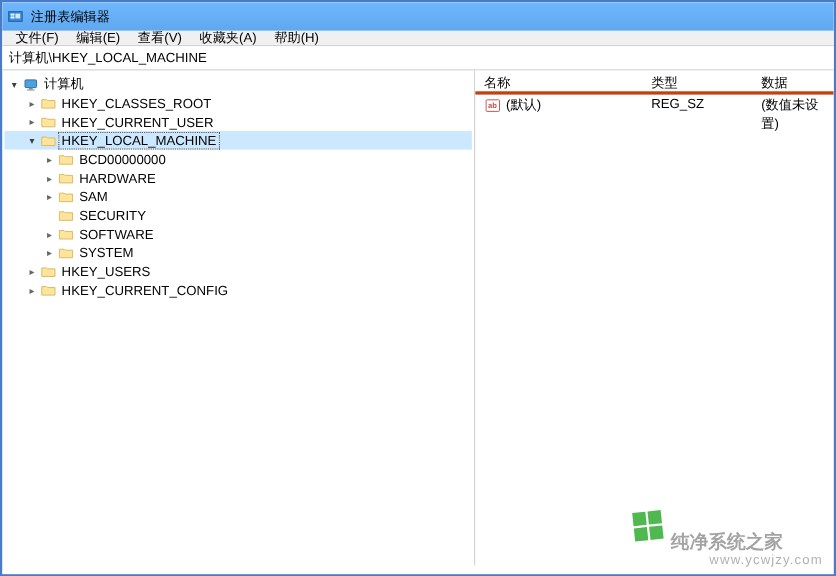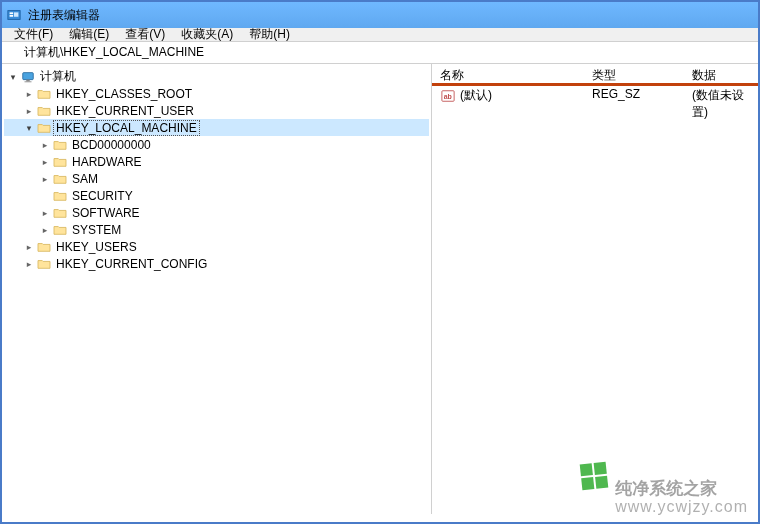--- a/index.html
+++ b/index.html
@@ -5,21 +5,21 @@
     * { margin: 0; padding: 0; box-sizing: border-box; font-family: "Microsoft YaHei", "Segoe UI", sans-serif; }
     body { width: 760px; height: 524px; background: #fff; border: 2px solid #4a7bc8; position: relative; overflow: hidden; }
     
     .titlebar { height: 26px; background: linear-gradient(to bottom, #6fb8ff, #5fa8f0); display: flex; align-items: center; padding: 0 4px; color: #000; font-size: 12px; }
     .titlebar .app-icon { width: 16px; height: 16px; margin-right: 6px; display: flex; align-items: center; justify-content: center; }
     .titlebar .app-icon svg { width: 14px; height: 14px; }
     
     .menubar { height: 14px; background: #f0f0f0; border-bottom: 1px solid #d0d0d0; display: flex; align-items: center; padding: 0 4px; font-size: 12px; }
     .menubar .menu-item { padding: 2px 8px; cursor: default; }
     
-    .addressbar { height: 22px; border-bottom: 1px solid #d0d0d0; padding: 2px 22px; font-size: 12px; display: flex; align-items: center; background: #fff; }
+    .addressbar { height: 22px; border-bottom: 1px solid #d0d0d0; padding: 2px 6px; font-size: 12px; display: flex; align-items: center; background: #fff; }
     .addressbar-input { width: 100%; border: none; outline: none; font-size: 12px; font-family: inherit; }
     
     .content { display: flex; height: calc(100% - 70px); }
     
     .tree-pane { width: 430px; border-right: 1px solid #d0d0d0; overflow: auto; padding: 4px 2px; font-size: 12px; }
     .tree-item { display: flex; align-items: center; height: 17px; cursor: default; white-space: nowrap; }
     .tree-item.selected { background: #cce8ff; }
     .tree-item.selected .label { outline: 1px dotted #555; }
     .indent { display: inline-block; }
     .expander { width: 14px; height: 14px; display: inline-flex; align-items: center; justify-content: center; color: #666; font-size: 9px; cursor: pointer; }
@@ -38,21 +38,21 @@
     .list-row { display: flex; height: 18px; align-items: flex-start; }
     .cell { padding: 1px 8px; display: flex; align-items: center; overflow: hidden; }
     .value-icon { width: 16px; height: 16px; margin-right: 4px; display: inline-flex; align-items: center; justify-content: center; }
     .value-icon svg { width: 14px; height: 14px; }
     
     .watermark { position: absolute; right: 10px; bottom: 6px; display: flex; align-items: center; gap: 8px; pointer-events: none; }
     .watermark .squares { display: grid; grid-template-columns: repeat(2, 12px); grid-template-rows: repeat(2, 12px); gap: 2px; transform: rotate(-6deg); }
     .watermark .squares div { background: #4fb84f; }
     .watermark .text { display: flex; flex-direction: column; line-height: 1.1; }
     .watermark .text .big { font-size: 17px; font-weight: bold; color: rgba(50,50,50,0.45); margin-top: 44px; }
-    .watermark .text .small { font-size: 16px; color: rgba(80,80,80,0.45); letter-spacing: 1px; }
+    .watermark .text .small { font-size: 12px; color: rgba(80,80,80,0.45); letter-spacing: 1px; margin-left: 35px; }
   </style>
 </head>
 <body>
 
 <div class="titlebar">
   <span class="app-icon">
     <svg viewBox="0 0 16 16">
         <rect x="1" y="3" width="14" height="10" fill="#3a8cd8" stroke="#1a5ca0"></rect>
         <rect x="3" y="5" width="4" height="2" fill="#fff"></rect>
         <rect x="3" y="8" width="4" height="2" fill="#fff"></rect>

